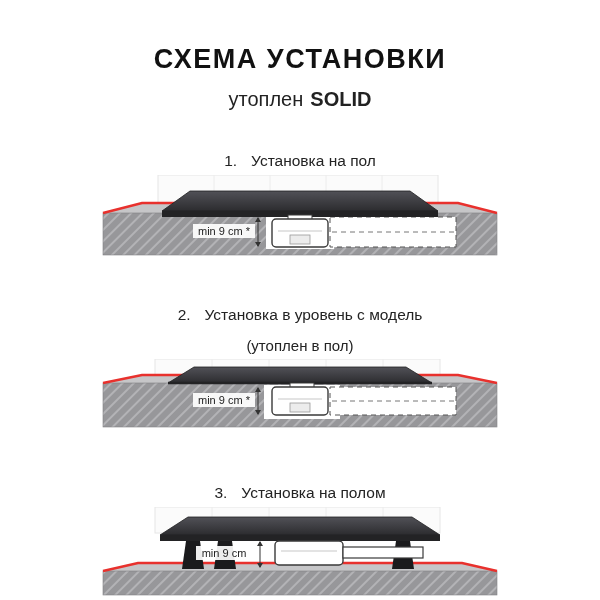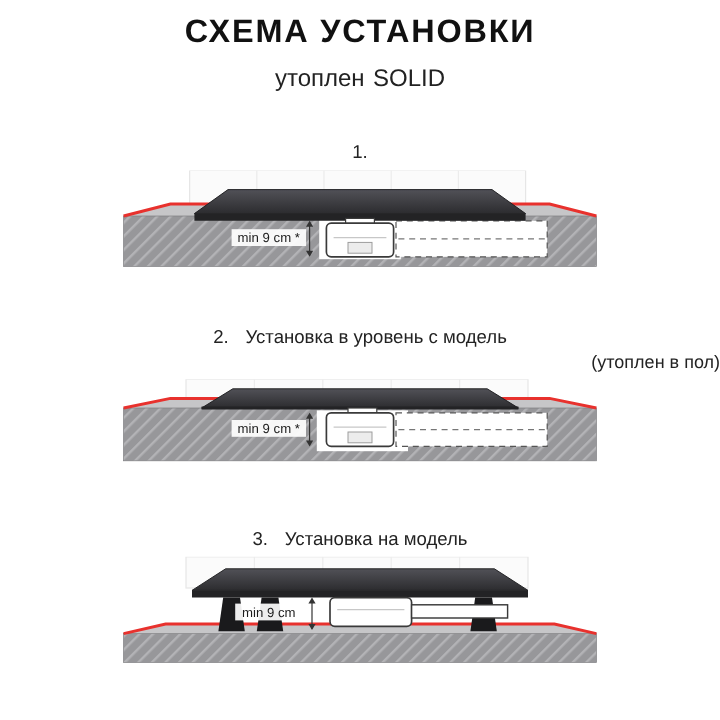--- a/index.html
+++ b/index.html
@@ -1,51 +1,52 @@
 <!DOCTYPE html>
 <html><head>
 <meta charset="utf-8">
 <style>
   html,body{margin:0;padding:0;background:#fff;}
   .page{
     position:relative;width:600px;height:600px;background:#ffffff;overflow:hidden;
     font-family:"Liberation Sans","DejaVu Sans",sans-serif;color:#1b1b1b;
   }
   .title{
-    padding-top:10px;text-align:center;font-size:27px;font-weight:800;
+    padding-top:43px;text-align:center;font-size:27px;font-weight:800;
     letter-spacing:1.5px;color:#111;line-height:1.2;
   }
   .subtitle{margin-top:12px;text-align:center;font-size:20px;color:#222;line-height:1.2;}
-  .subtitle .model{font-weight:400;margin-left:7px;margin-top:36px;}
+  .subtitle .model{font-weight:700;margin-left:7px;margin-top:36px;}
   .step{text-align:center;}
   .step-title{
     display:flex;justify-content:center;align-items:baseline;gap:14px;
     font-size:15.5px;color:#232323;line-height:20px;
   }
   .step-title .num{color:#232323;}
-  .step-sub{font-size:15px;color:#232323;line-height:18px;margin-top:2px;text-align:right;}
+  .step-sub{font-size:15px;color:#232323;line-height:18px;margin-top:12px;}
   .step1{margin-top:40px;}
   .step2{margin-top:46px;}
   .step3{margin-top:50px;}
   .diagram{display:block;margin:4px auto 0 auto;}
   .dim-label{font-size:11px;fill:#1c1c1c;}
 </style>
 </head>
 <body>
 
 <div class="page">
 
   <div class="title">СХЕМА УСТАНОВКИ</div>
   <div class="subtitle">
     <span>утоплен</span><span class="model">SOLID</span>
   </div>
 
   <section class="step step1">
     <div class="step-title">
       <span class="num">1.</span>
+      <span>Установка на пол</span>
     </div>
 
     <svg class="diagram" width="400" height="84" viewBox="0 0 400 84">
       <defs>
         <pattern id="hatch1" patternUnits="userSpaceOnUse" width="8" height="8" patternTransform="rotate(45)">
           <rect width="8" height="8" fill="#97979a"></rect>
           <line x1="1" y1="0" x2="1" y2="8" stroke="#b3b3b6" stroke-width="2"></line>
         </pattern>
         <linearGradient id="tray1" x1="0" y1="0" x2="0" y2="1">
           <stop offset="0" stop-color="#515157"></stop>
@@ -158,21 +159,21 @@
       <g>
         <rect x="93" y="34" width="62" height="14" fill="#ffffff" opacity="0.92"></rect>
         <text class="dim-label" x="124" y="45" text-anchor="middle">min 9 cm *</text>
       </g>
     </svg>
   </section>
 
   <section class="step step3">
     <div class="step-title">
       <span class="num">3.</span>
-      <span>Установка на модель</span>
+      <span>Установка на полом</span>
     </div>
 
     <svg class="diagram" width="400" height="90" viewBox="0 0 400 90">
       <defs>
         <pattern id="hatch3" patternUnits="userSpaceOnUse" width="8" height="8" patternTransform="rotate(45)">
           <rect width="8" height="8" fill="#97979a"></rect>
           <line x1="1" y1="0" x2="1" y2="8" stroke="#b3b3b6" stroke-width="2"></line>
         </pattern>
         <linearGradient id="tray3" x1="0" y1="0" x2="0" y2="1">
           <stop offset="0" stop-color="#515157"></stop>

